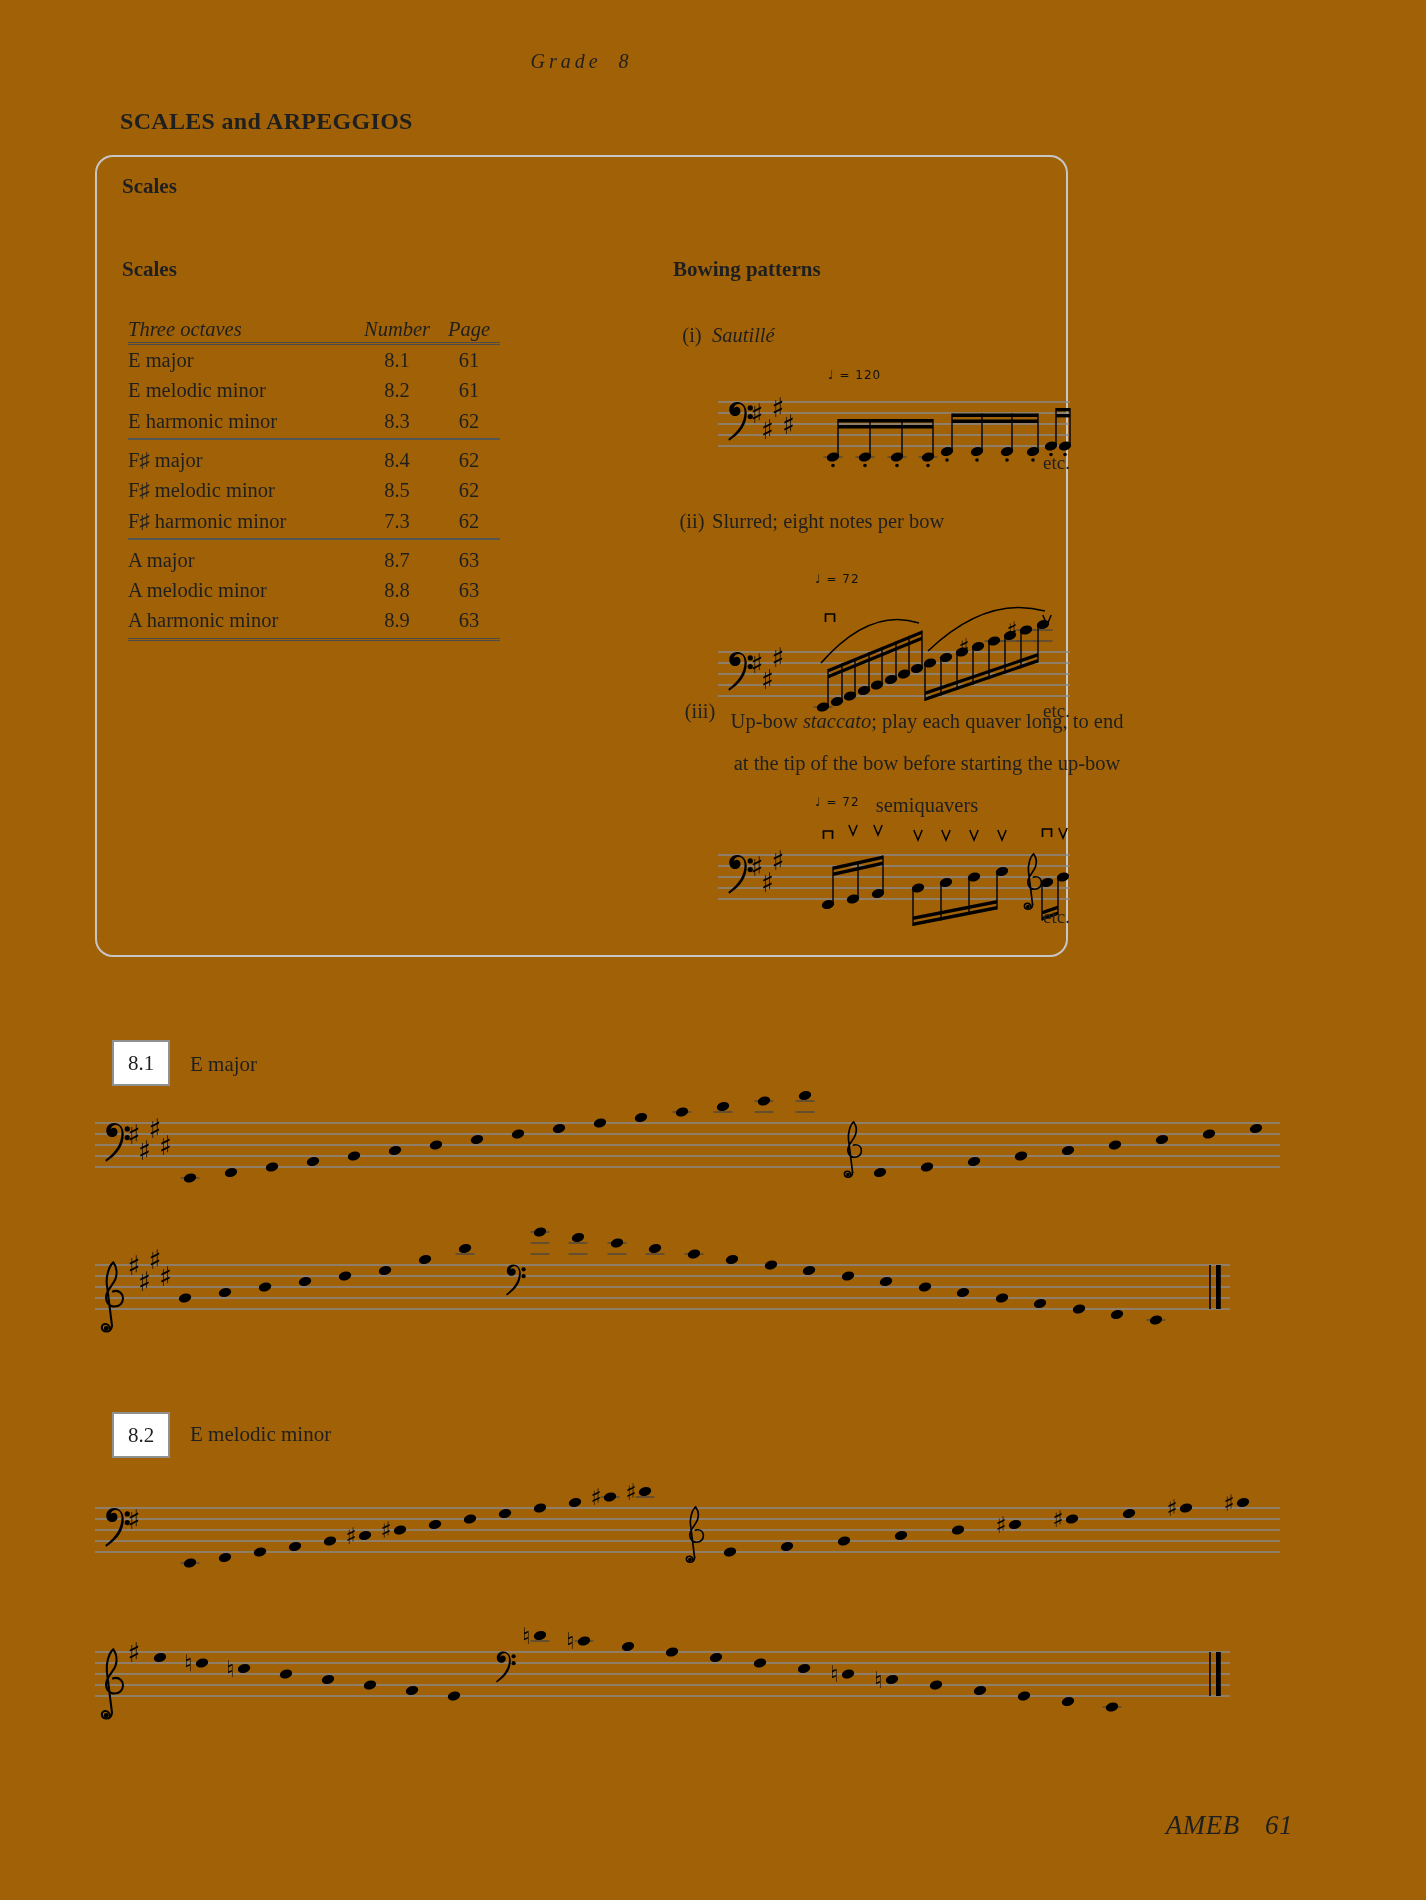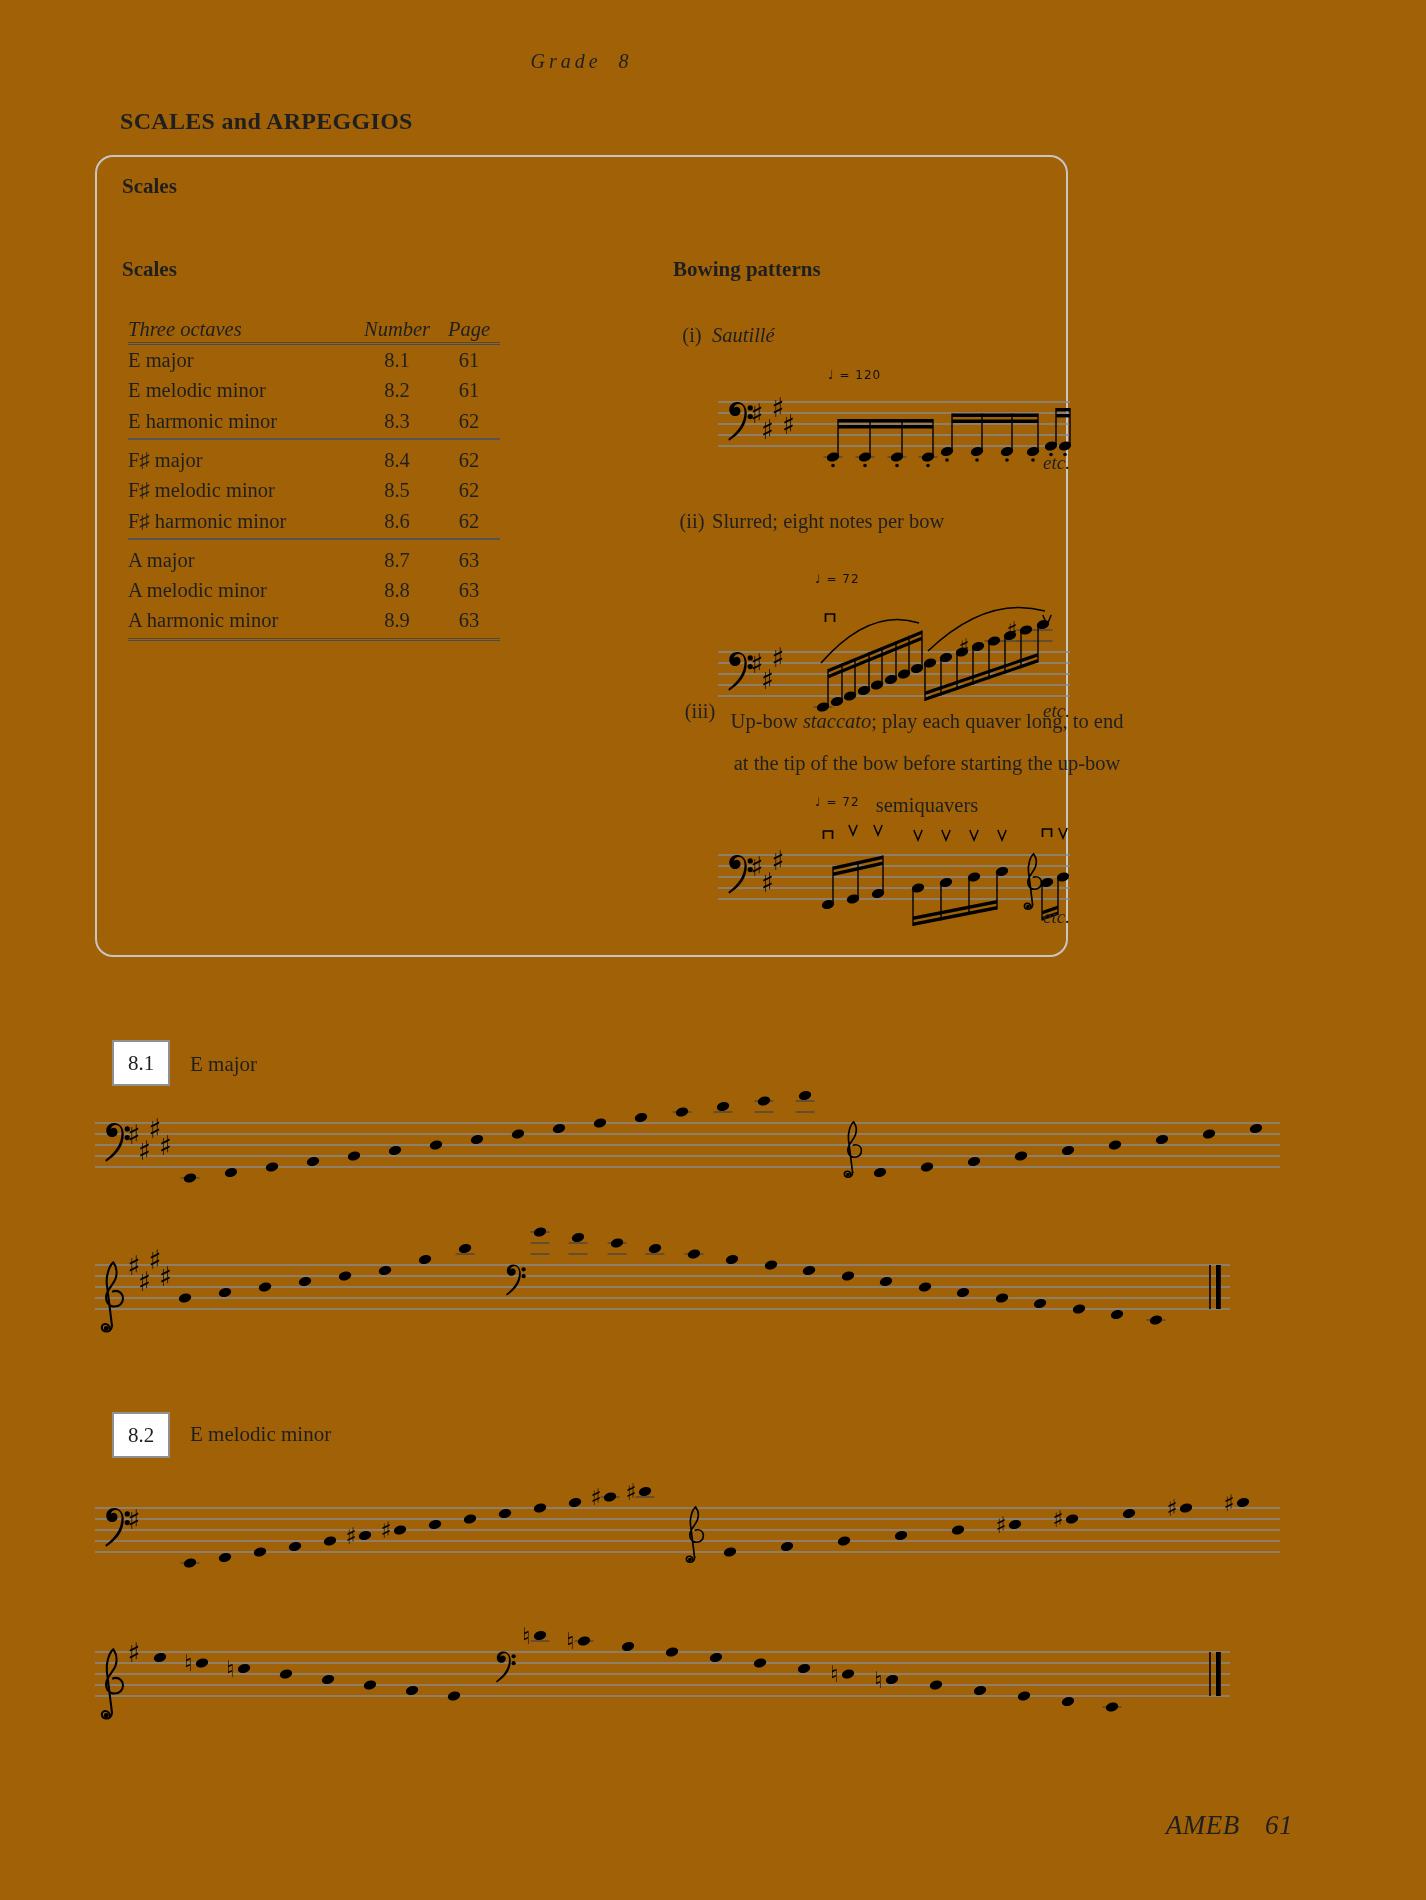--- a/index.html
+++ b/index.html
@@ -17,21 +17,21 @@
           padding-bottom:1px;border-bottom:3px double #4a4a4a;}
   .t-head .c,.trow .c{text-align:center;}
   .t-body{border-bottom:3px double #4a4a4a;padding-bottom:3px;}
   .trow{display:grid;grid-template-columns:228px 82px 62px;height:30px;align-items:center;}
   .trow.group-end{border-bottom:2px solid #555;height:33px;margin-bottom:5px;}
   .pat-label{font-size:20.5px;text-align:center;}
   .pat-num{display:inline-block;width:40px;}
   .pat-italic{font-style:italic;}
   .pat-text{line-height:42px;}
   .tempo{font-family:"DejaVu Sans",sans-serif;font-size:12px;letter-spacing:1px;color:#111;}
-  .etc{font-style:italic;font-size:19px;width:150px;text-align:right;}
+  .etc{font-size:19px;width:150px;text-align:right;}
   .staff{position:absolute;}
   .sec-box{width:54px;height:42px;border:2px solid #909090;display:flex;align-items:center;
            justify-content:center;font-size:21px;background:#fff;}
   .sec-name{font-size:21px;}
   .footer{top:1810px;right:133px;font-size:27px;letter-spacing:0.5px;font-style:italic;}
   .footer span{margin-left:18px;}
 </style>
 </head>
 <body>
 
@@ -74,21 +74,21 @@
           <span class="c">8.4</span>
           <span class="c">62</span>
         </div>
       <div class="trow">
           <span>F♯ melodic minor</span>
           <span class="c">8.5</span>
           <span class="c">62</span>
         </div>
       <div class="trow group-end">
           <span>F♯ harmonic minor</span>
-          <span class="c">8.6</span>
+          <span class="c">7.3</span>
           <span class="c">62</span>
         </div>
       <div class="trow">
           <span>A major</span>
           <span class="c">8.7</span>
           <span class="c">63</span>
         </div>
       <div class="trow">
           <span>A melodic minor</span>
           <span class="c">8.8</span>

